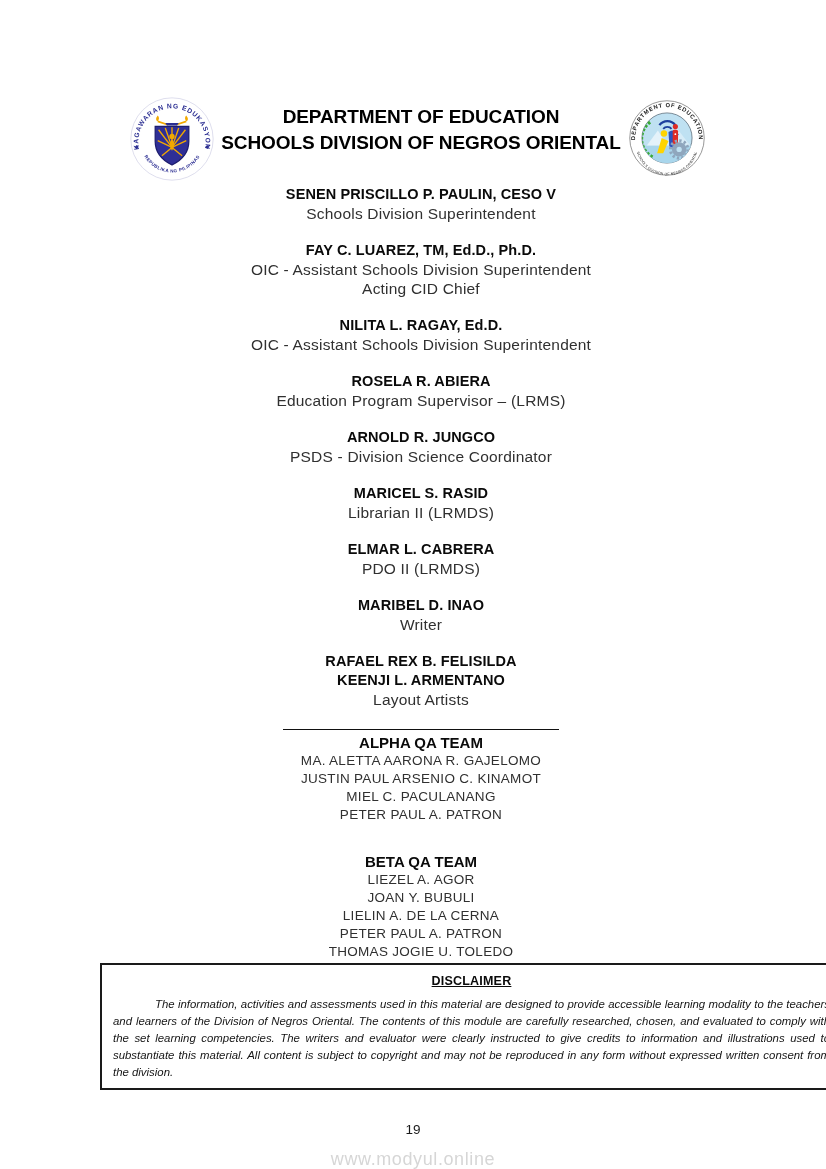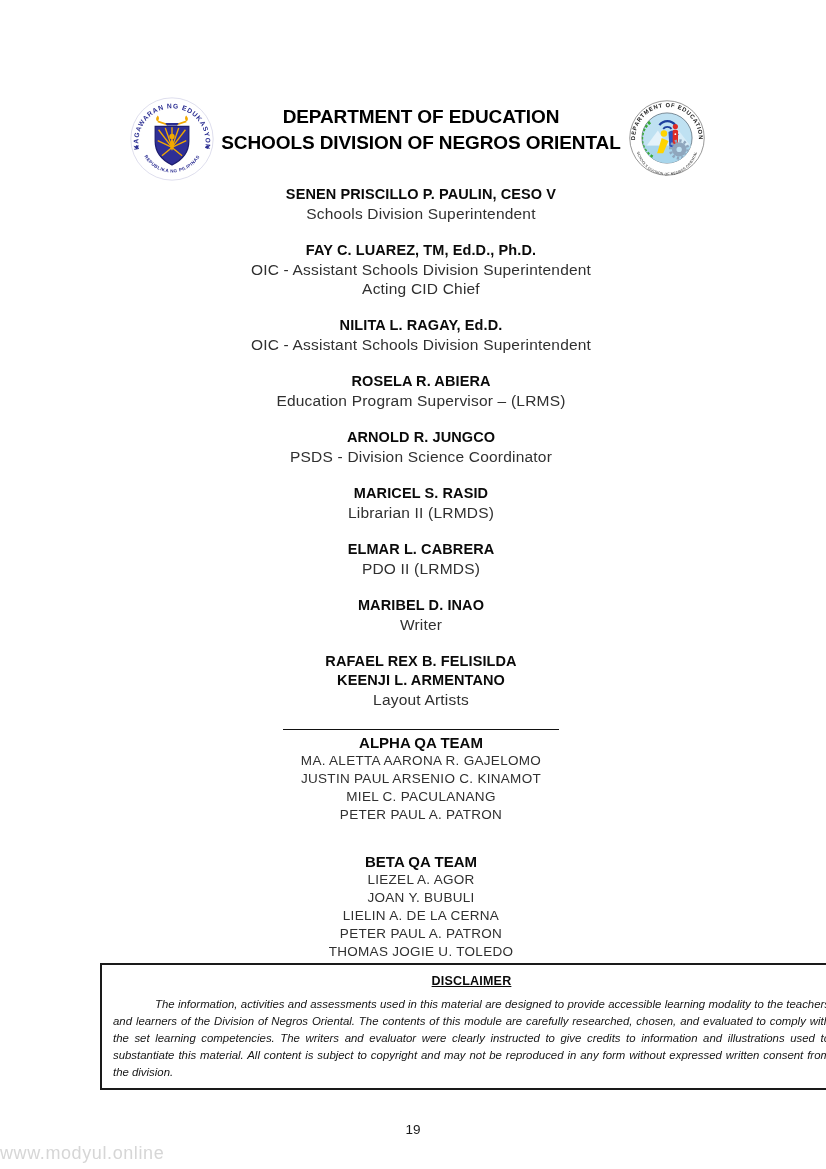--- a/index.html
+++ b/index.html
@@ -40,21 +40,21 @@
   .disclaimer-title{
     text-align:center;font-weight:bold;font-size:12.5px;line-height:15px;
     text-decoration:underline;letter-spacing:0.2px;margin-bottom:7px;color:#0a0a0a;
   }
   .disclaimer-body{
     font-style:italic;font-size:11.4px;line-height:17px;
     text-align:justify;text-indent:42px;color:#141414;
   }
   
   .page-number{margin-top:32px;text-align:center;font-size:13.5px;color:#1a1a1a;}
-  .watermark{margin-top:6px;text-align:left;font-size:18px;letter-spacing:0.6px;color:#d6d6d6;}
+  .watermark{margin-top:12px;text-align:center;font-size:18px;letter-spacing:0.6px;color:#d6d6d6;}
 </style>
 </head>
 <body>
 
 <div class="sheet">
 
   <svg class="logo logo-left" viewBox="0 0 100 100">
     <defs>
       <path id="l-top" d="M 12 66 A 40 40 0 1 1 88 66"></path>
       <path id="l-bot" d="M 14 64 A 38 38 0 0 0 86 64"></path>

